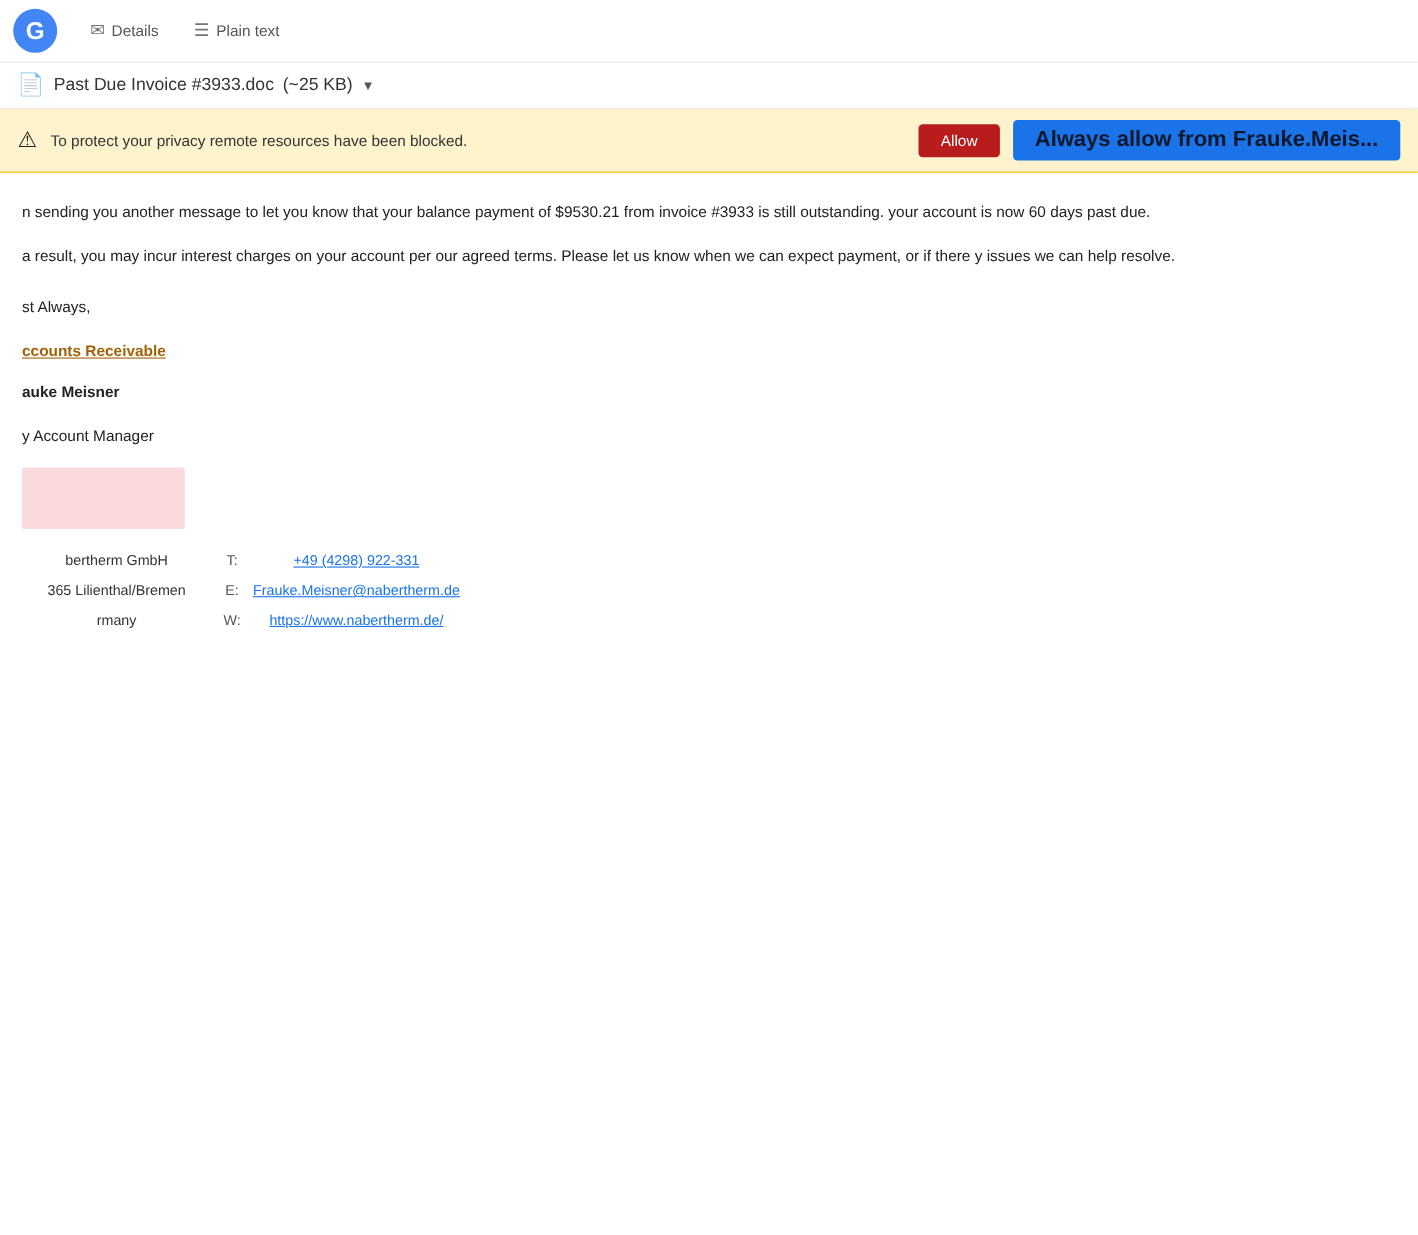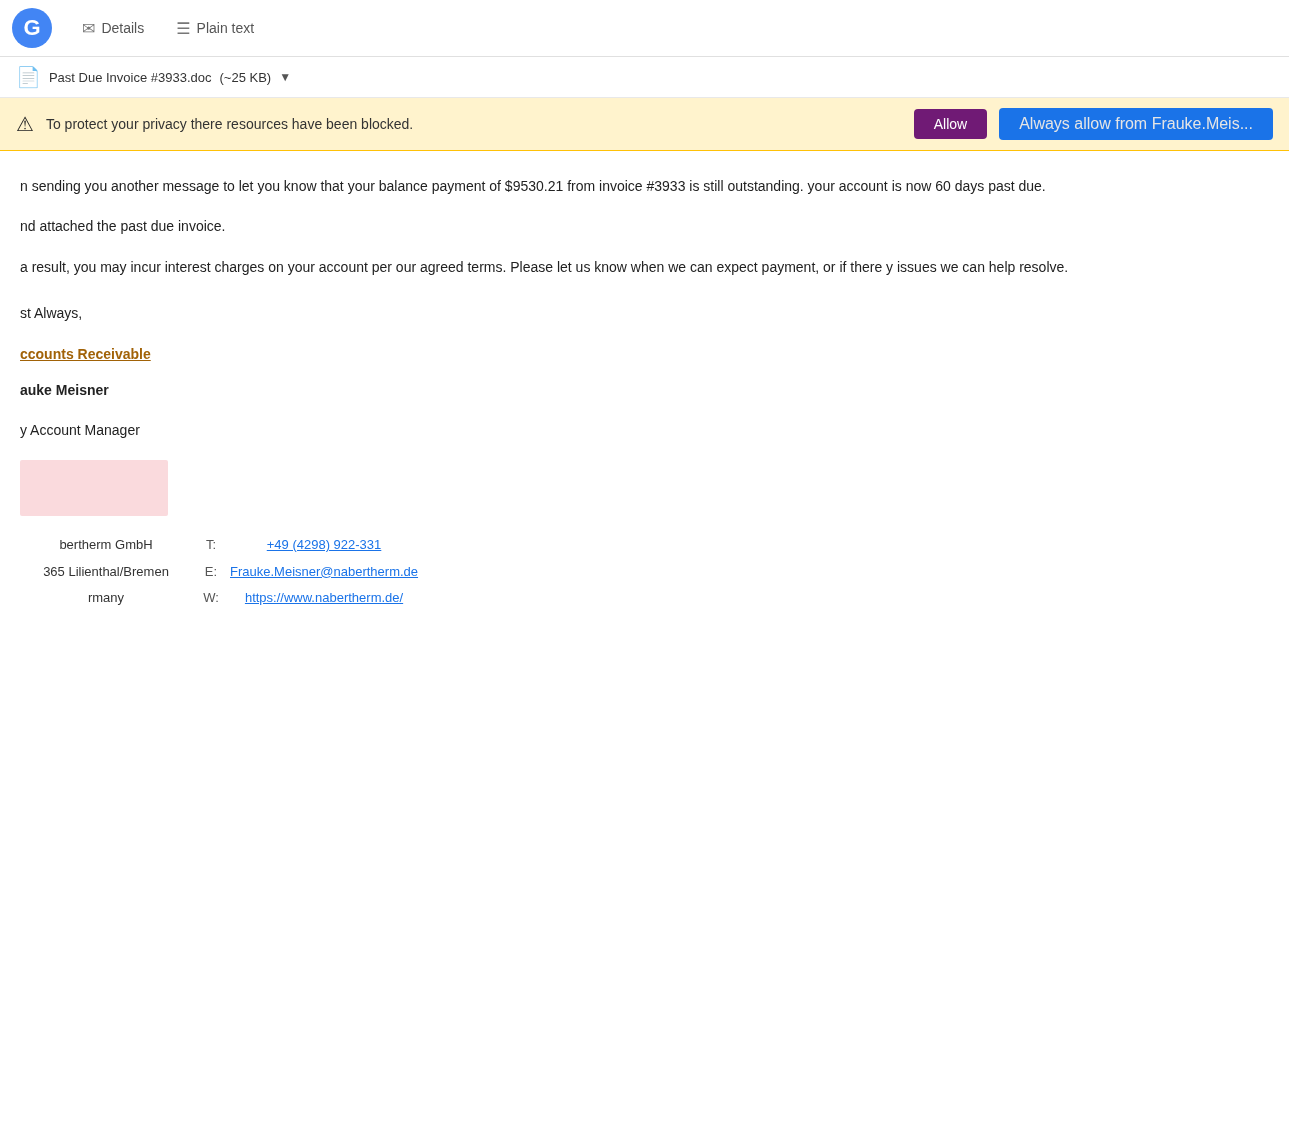--- a/index.html
+++ b/index.html
@@ -60,21 +60,21 @@
       padding: 8px 16px;
       border-bottom: 1px solid #e8e8e8;
       background: #fff;
       gap: 8px;
     }
     .attachment-icon {
       font-size: 20px;
       color: #2a66cc;
     }
     .attachment-name {
-      font-size: 13px;
+      font-size: 16px;
       color: #333;
     }
     .attachment-dropdown {
       font-size: 12px;
       color: #555;
       cursor: pointer;
     }
 
     
     .privacy-banner {
@@ -88,39 +88,40 @@
     .privacy-icon {
       font-size: 20px;
       flex-shrink: 0;
     }
     .privacy-text {
       flex: 1;
       font-size: 14px;
       color: #333;
     }
     .btn-allow {
-      background: #701a75;
+      background: #b91c1c;
       color: white;
       border: none;
       border-radius: 4px;
       padding: 7px 20px;
       font-size: 14px;
       cursor: pointer;
       white-space: nowrap;
       margin-left: 12px;
     }
     .btn-always-allow {
       background: #1a73e8;
-      color: #e5e5e5;
+      color: #0f172a;
       border: none;
       border-radius: 4px;
       padding: 7px 20px;
-      font-size: 16px;
+      font-size: 20px;
       cursor: pointer;
       white-space: nowrap;
+      font-weight: bold;
     }
 
     
     .email-body {
       padding: 24px 20px 40px 20px;
       max-width: 100%;
       line-height: 1.6;
     }
     .email-body p {
       margin-bottom: 18px;
@@ -205,28 +206,27 @@
 
 <div class="attachment-bar">
   <span class="attachment-icon">📄</span>
   <span class="attachment-name">Past Due Invoice #3933.doc</span>
   <span class="attachment-name">(~25 KB)</span>
   <span class="attachment-dropdown">▼</span>
 </div>
 
 <div class="privacy-banner">
   <span class="privacy-icon">⚠</span>
-  <span class="privacy-text">To protect your privacy there resources have been blocked.</span>
+  <span class="privacy-text">To protect your privacy remote resources have been blocked.</span>
   <button class="btn-allow">Allow</button>
   <button class="btn-always-allow">Always allow from Frauke.Meis...</button>
 </div>
 
 <div class="email-body">
   <p>n sending you another message to let you know that your balance payment of $9530.21 from invoice #3933 is still outstanding. your account is now 60 days past due.</p>
-  <p>nd attached the past due invoice.</p>
   <p>a result, you may incur interest charges on your account per our agreed terms. Please let us know when we can expect payment, or if there y issues we can help resolve.</p>
 
   <div class="signature-block">
     <p class="best-regards">st Always,</p>
 
     <a href="#" class="signature-link">ccounts Receivable</a>
 
     <p class="signature-name" style="margin-top:14px;">auke Meisner</p>
     <p class="signature-title">y Account Manager</p>
 

